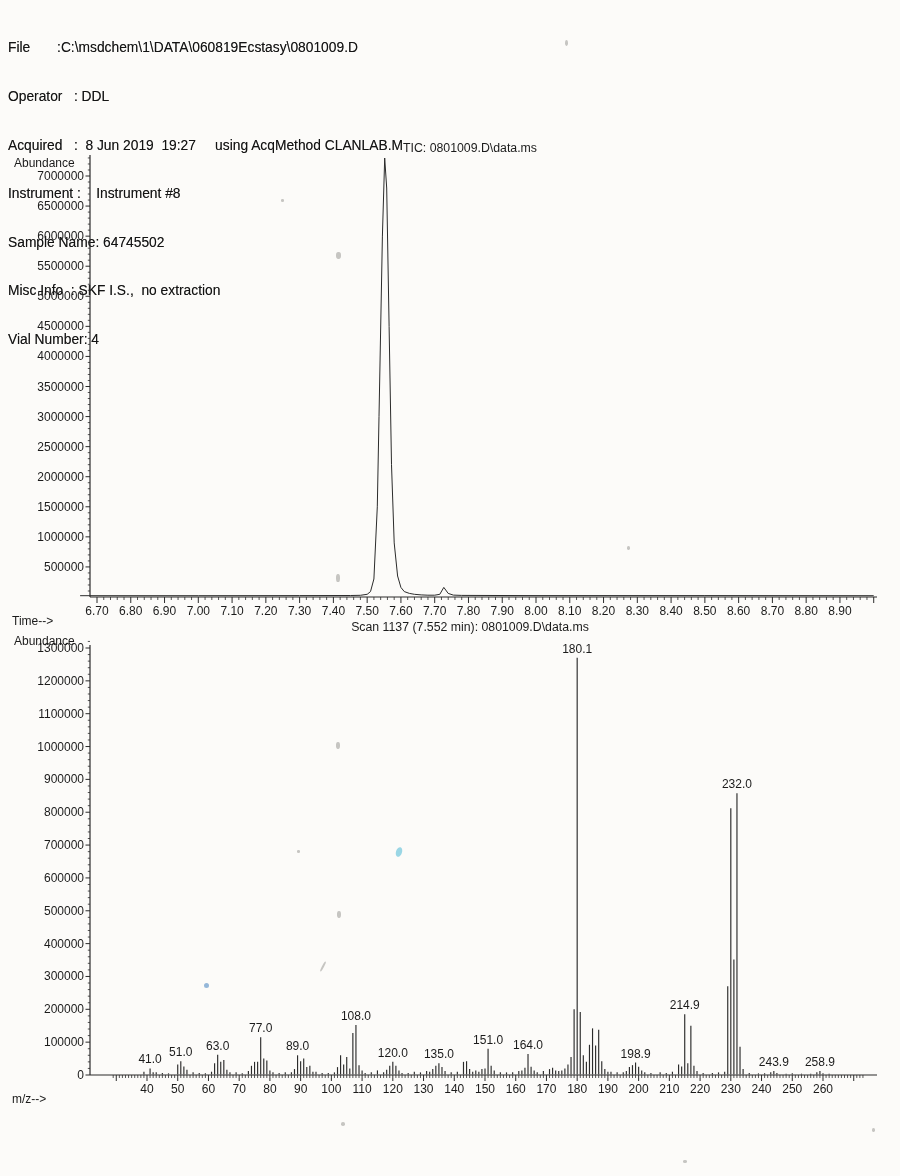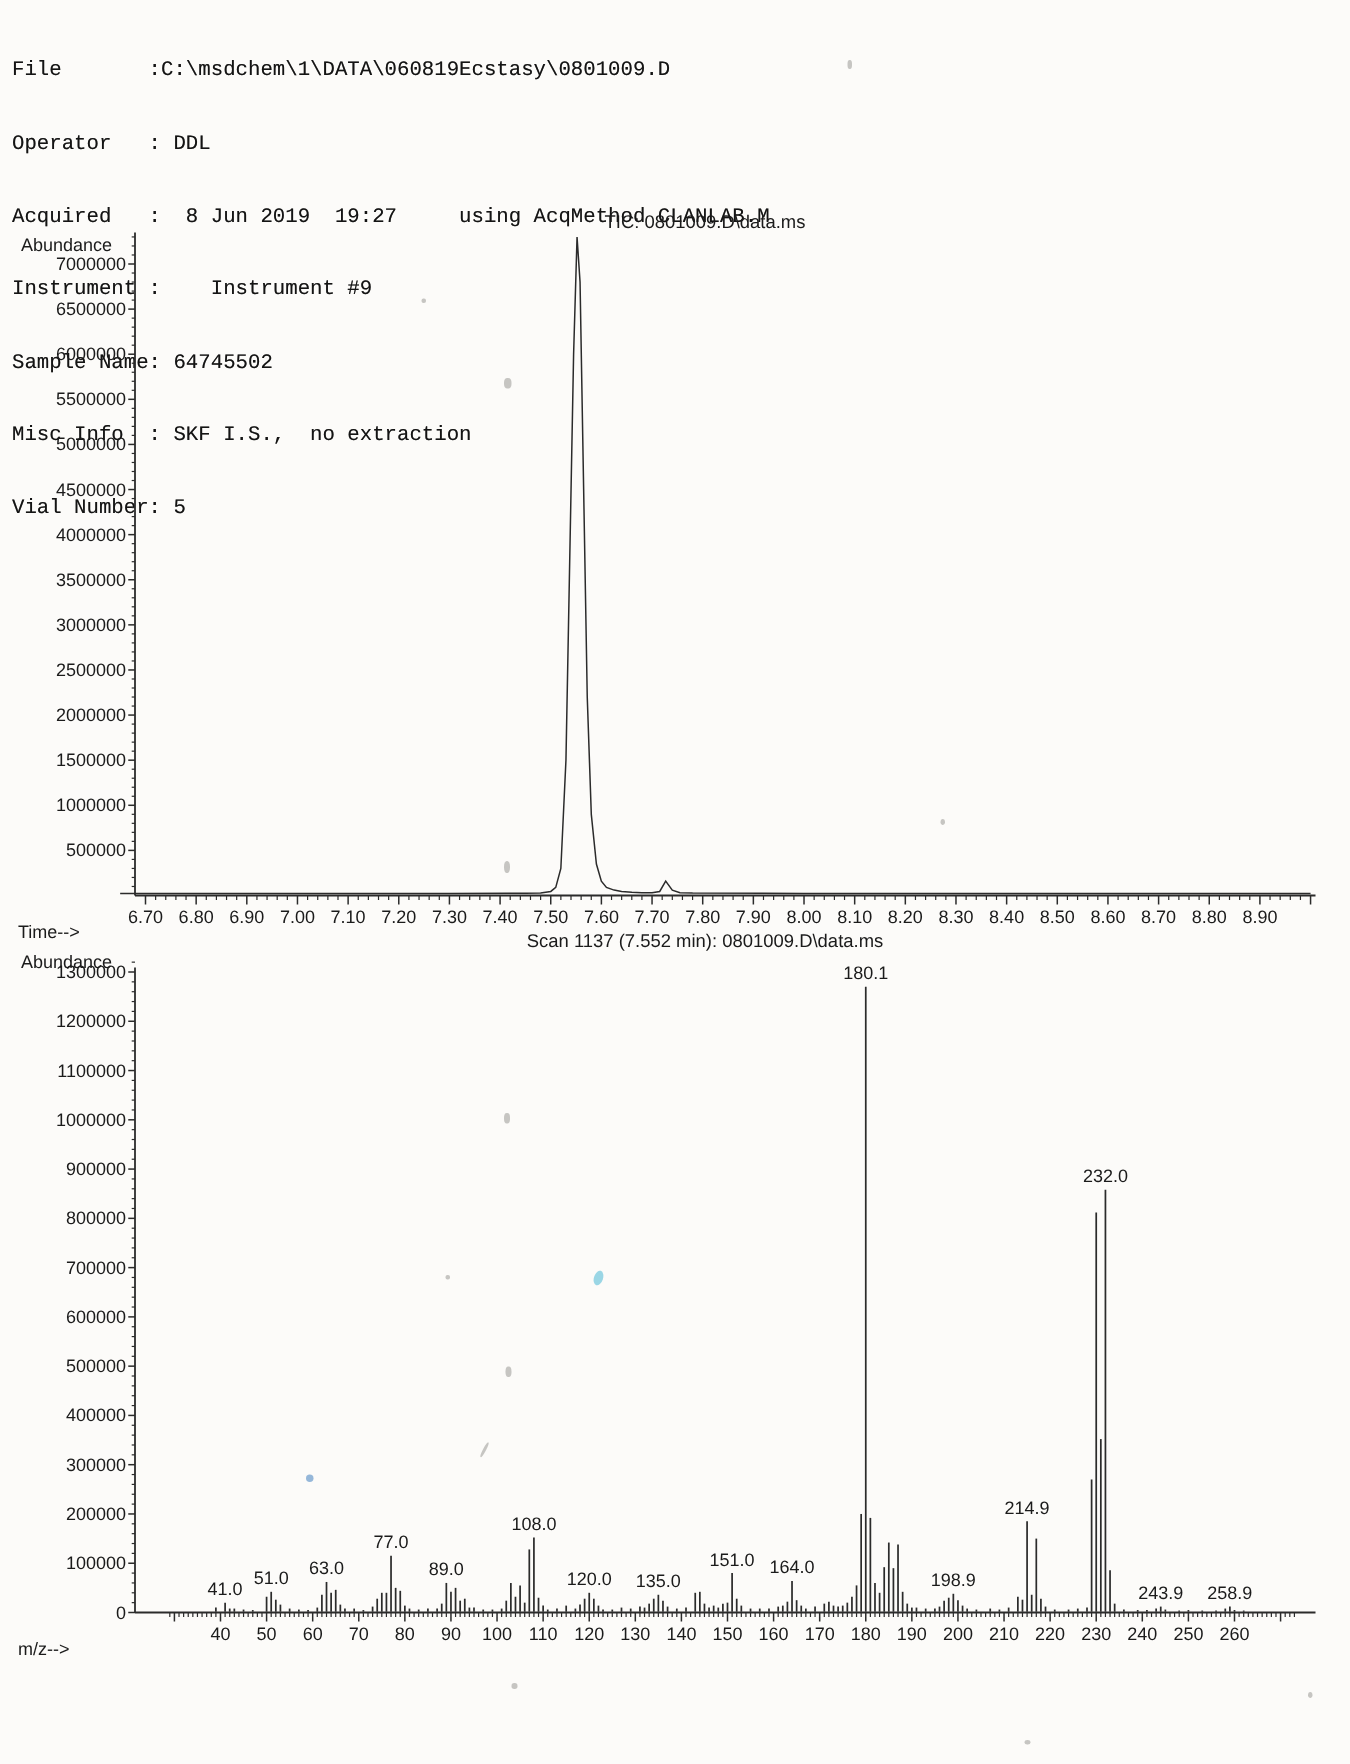--- a/index.html
+++ b/index.html
@@ -1,40 +1,40 @@
 <!DOCTYPE html>
 <html><head>
 <meta charset="utf-8">
 <style>
   html,body{margin:0;padding:0;background:#e8e8e6;}
   .page{position:relative;width:900px;height:1176px;background:#fcfbf9;overflow:hidden;
         font-family:"Liberation Sans",sans-serif;color:#1a1a1a;}
-  .hdr{position:absolute;left:8px;top:8px;font-family:Liberation Mono, monospace;
+  .hdr{position:absolute;left:8px;top:8px;font-family:Liberation Sans, sans-serif;
        font-size:13.8px;line-height:16.2px;white-space:pre;color:#141414;
        text-shadow:0 0 .4px rgba(0,0,0,.45);}
   .lbl{position:absolute;font-size:12px;color:#1b1b1b;margin-top:14px;}
   .ctitle{position:absolute;left:76px;width:788px;text-align:center;font-size:12.3px;color:#1b1b1b;}
   #charts{position:absolute;left:0;top:0;}
   #charts text{font-family:"Liberation Sans",sans-serif;fill:#1b1b1b;}
   .speck{position:absolute;background:#6f6e6a;opacity:.38;border-radius:45%;}
   .ink{position:absolute;border-radius:50%;opacity:.55;}
 </style>
 </head>
 <body>
 
 <div class="page">
 
   <div class="hdr">
     <div>File       :C:\msdchem\1\DATA\060819Ecstasy\0801009.D</div>
     <div>Operator   : DDL</div>
     <div>Acquired   :  8 Jun 2019  19:27     using AcqMethod CLANLAB.M</div>
-    <div>Instrument :    Instrument #9</div>
+    <div>Instrument :    Instrument #8</div>
     <div>Sample Name: 64745502</div>
     <div>Misc Info  : SKF I.S.,  no extraction</div>
-    <div>Vial Number: 5</div>
+    <div>Vial Number: 4</div>
   </div>
 
   <div class="lbl" style="left:14px;top:142px;">Abundance</div>
   <div class="ctitle" style="top:141px;">TIC: 0801009.D\data.ms</div>
   <div class="lbl" style="left:12px;top:600px;">Time--&gt;</div>
 
   <div class="lbl" style="left:14px;top:620px;">Abundance</div>
   <div class="ctitle" style="top:620px;">Scan 1137 (7.552 min): 0801009.D\data.ms</div>
   <div class="lbl" style="left:12px;top:1078px;">m/z--&gt;</div>
 

